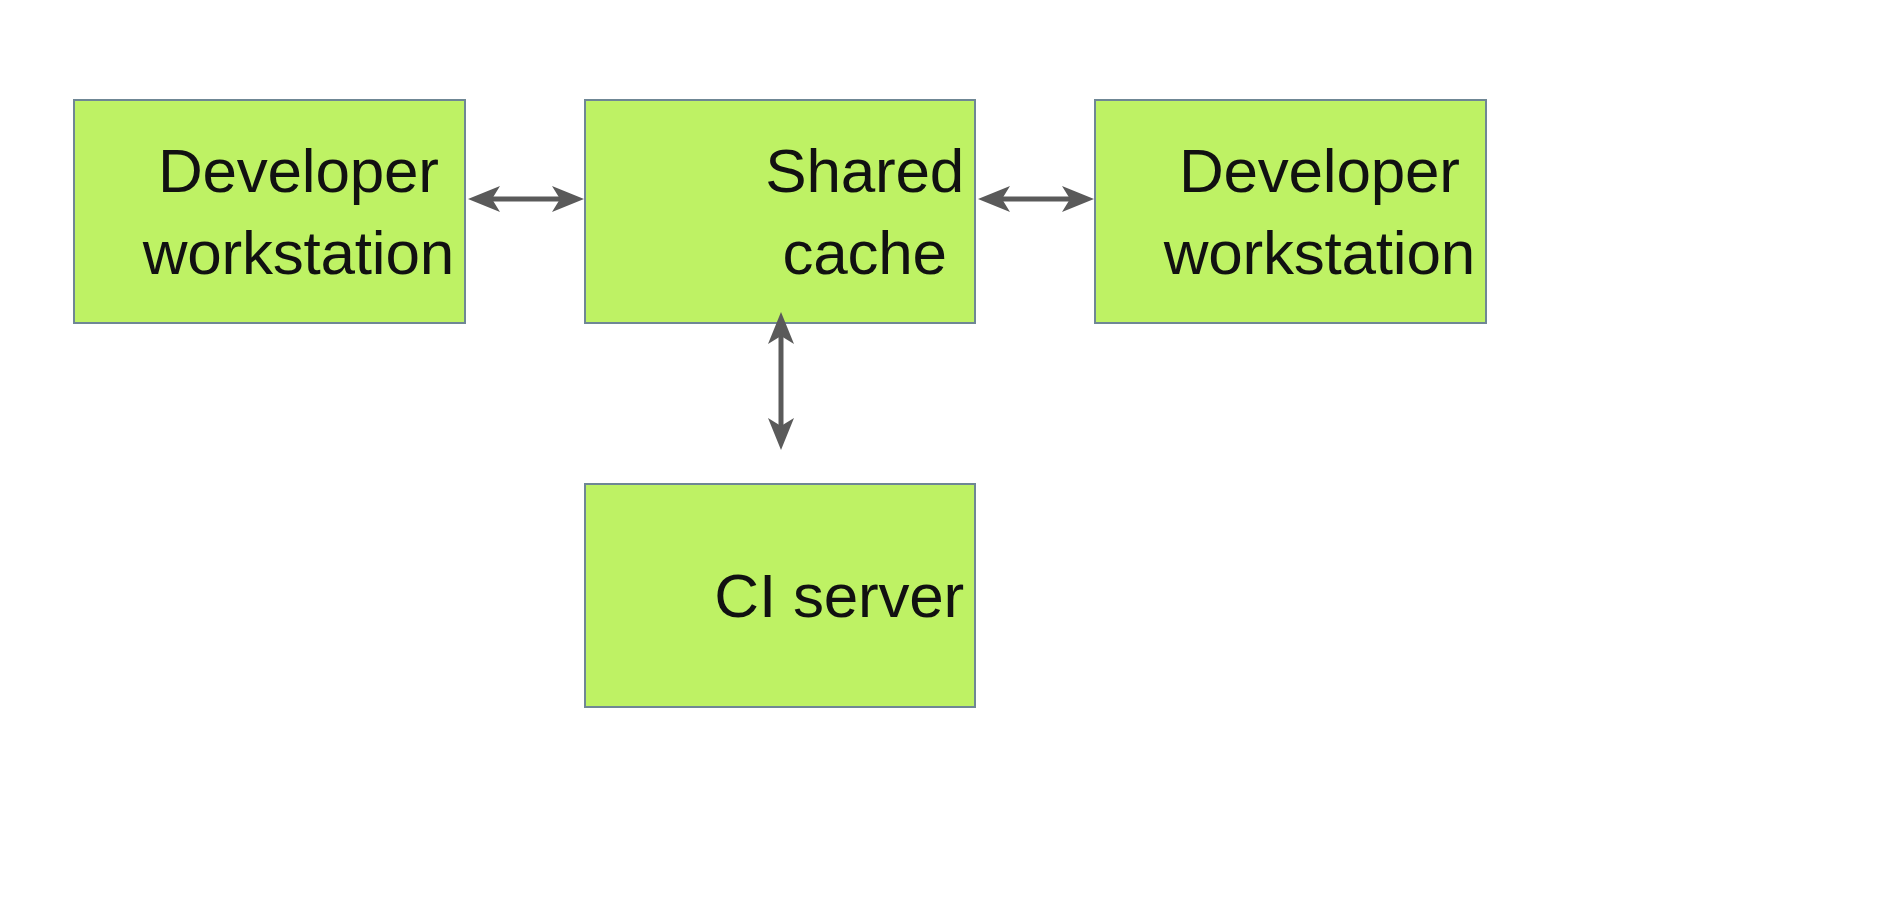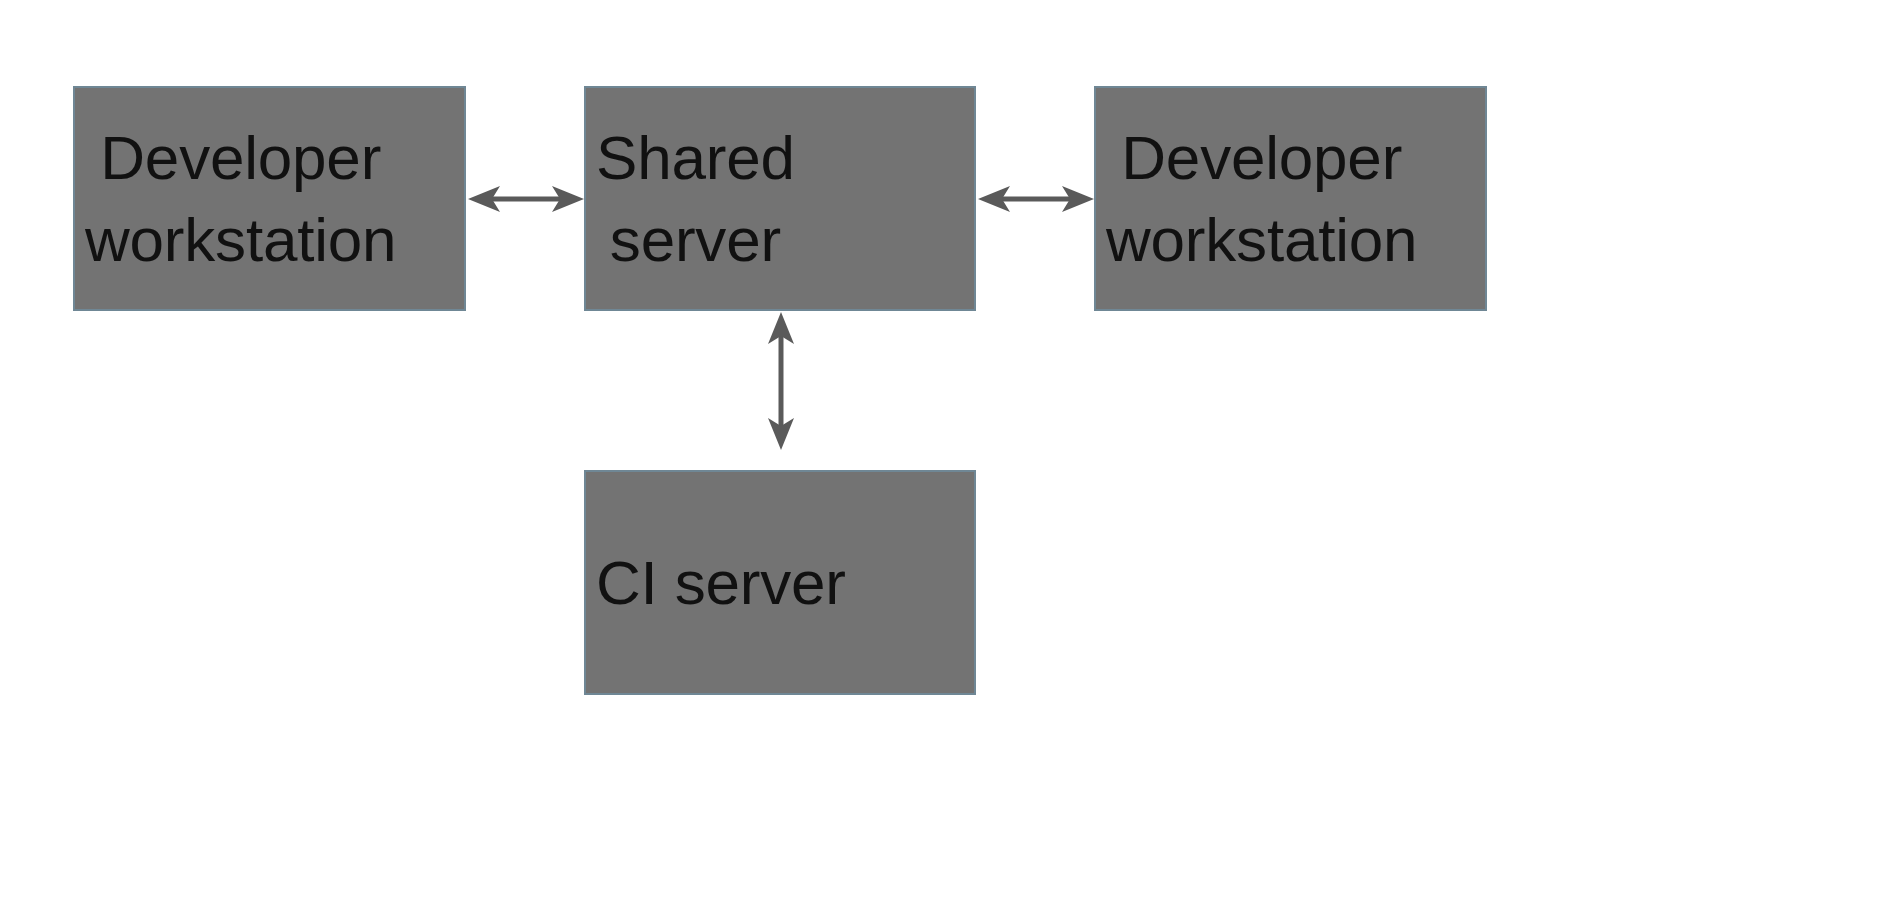--- a/index.html
+++ b/index.html
@@ -20,26 +20,27 @@
     position: relative;
     width: 1900px;
     height: 922px;
     background: #ffffff;
   }
 
   
   .node {
     position: absolute;
     box-sizing: border-box;
-    background: #737373;
+    background: #bef264;
     border: 2px solid #6f8795;
     display: flex;
     align-items: center;
-    justify-content: flex-start;
+    justify-content: flex-end;
     text-align: center;
+    margin-top: 13px;
   }
   .node-label {
     color: #111111;
     font-family: "Liberation Sans", sans-serif;
     font-size: 62px;
     line-height: 1.32;
     font-weight: 400;
     letter-spacing: -0.2px;
     white-space: pre-line;
     padding: 0 10px;
@@ -76,21 +77,21 @@
   <div class="connector" id="conn-left-shared">
     <svg width="120" height="62" viewBox="0 0 120 62">
       <line class="conn-line" x1="22" y1="31" x2="98" y2="31"></line>
       <path class="conn-head" d="M 2 31 L 34 18 L 26 31 L 34 44 Z"></path>
       <path class="conn-head" d="M 118 31 L 86 18 L 94 31 L 86 44 Z"></path>
     </svg>
   </div>
 
   <div class="node" id="node-shared">
     <span class="node-label">Shared
-server</span>
+cache</span>
   </div>
 
   <div class="connector" id="conn-shared-right">
     <svg width="120" height="62" viewBox="0 0 120 62">
       <line class="conn-line" x1="22" y1="31" x2="98" y2="31"></line>
       <path class="conn-head" d="M 2 31 L 34 18 L 26 31 L 34 44 Z"></path>
       <path class="conn-head" d="M 118 31 L 86 18 L 94 31 L 86 44 Z"></path>
     </svg>
   </div>
 

